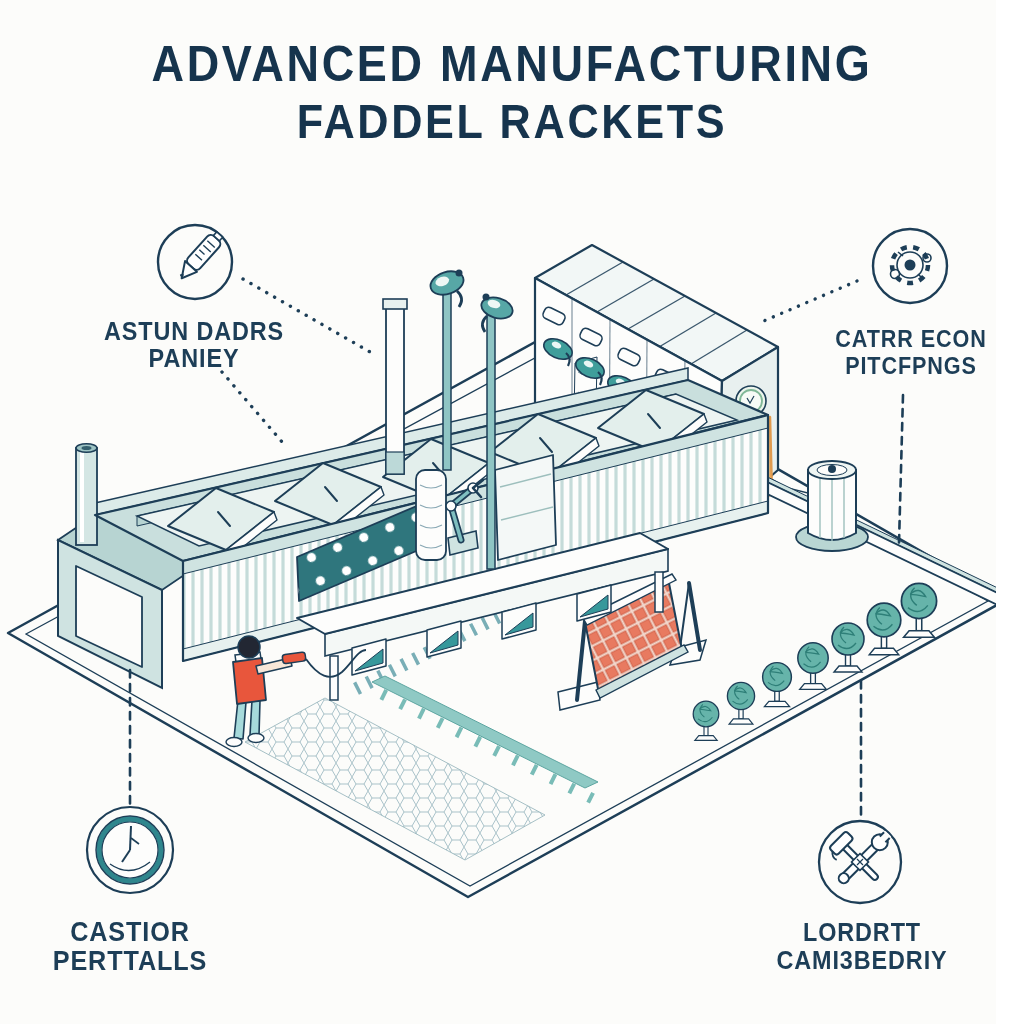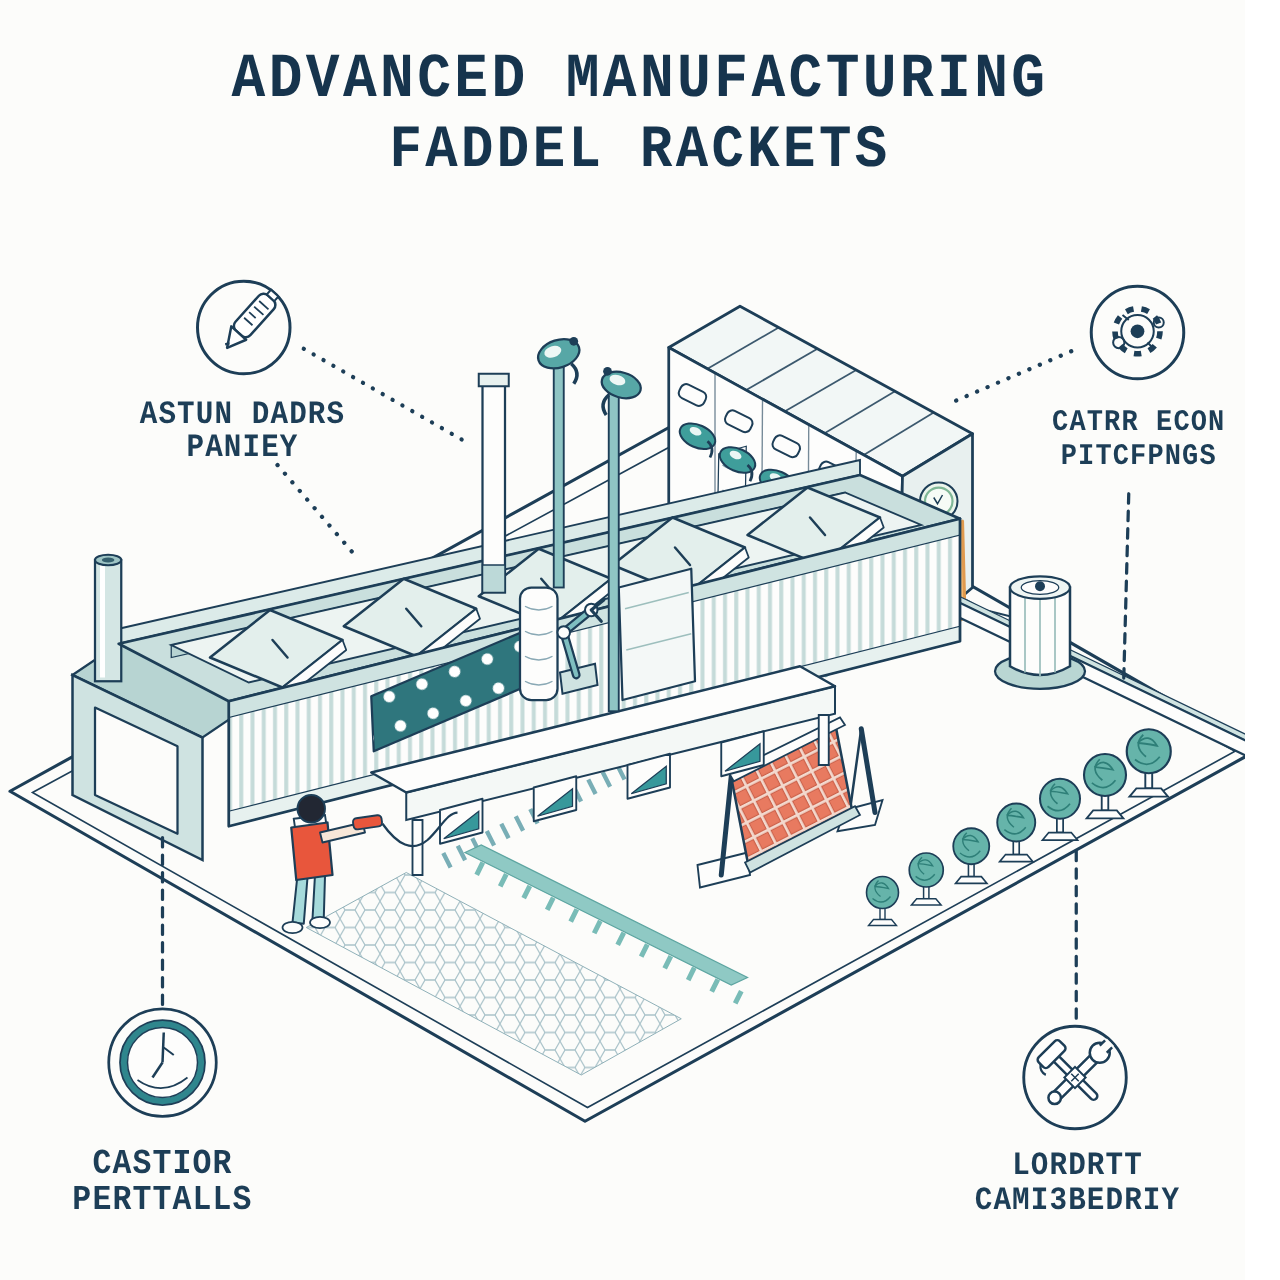--- a/index.html
+++ b/index.html
@@ -1,19 +1,19 @@
 <!DOCTYPE html>
 <html style="--background: #fcfcfa; --ink: #1d3e57; --title-navy: #16344d; --teal-dark: #2f767d; --teal: #5aa7a4; --teal-light: #cfe3e1; --teal-pale: #eaf3f1; --orange-panel: #f8be75; --red-orange: #e8563c; --grid-red: #e87a60; --tree-green: #66b4aa;"><head>
 <meta charset="utf-8">
 <style>
   html,body{margin:0;padding:0;}
   .stage{
     position:relative;width:996px;height:1024px;overflow:hidden;
     background:var(--background,#fcfcfa);
-    font-family:Liberation Mono, monospace;
+    font-family:Liberation Sans, sans-serif;
   }
   .title-block{position:absolute;top:36px;left:0;width:1024px;text-align:center;
     color:var(--title-navy,#16344d);font-weight:700;letter-spacing:3px;
     transform:scaleX(.9);transform-origin:512px 0;}
   .title-line1{font-size:50px;line-height:57px;}
   .title-line2{font-size:48px;line-height:57px;}
   .callout-icon{position:absolute;}
   .callout-label{position:absolute;text-align:center;color:var(--ink,#1d3e57);
     font-weight:700;transform:scaleX(.9);transform-origin:center top;}
   .lbl-tl{left:60px;top:318px;width:268px;font-size:26px;line-height:27px;letter-spacing:1px;}

